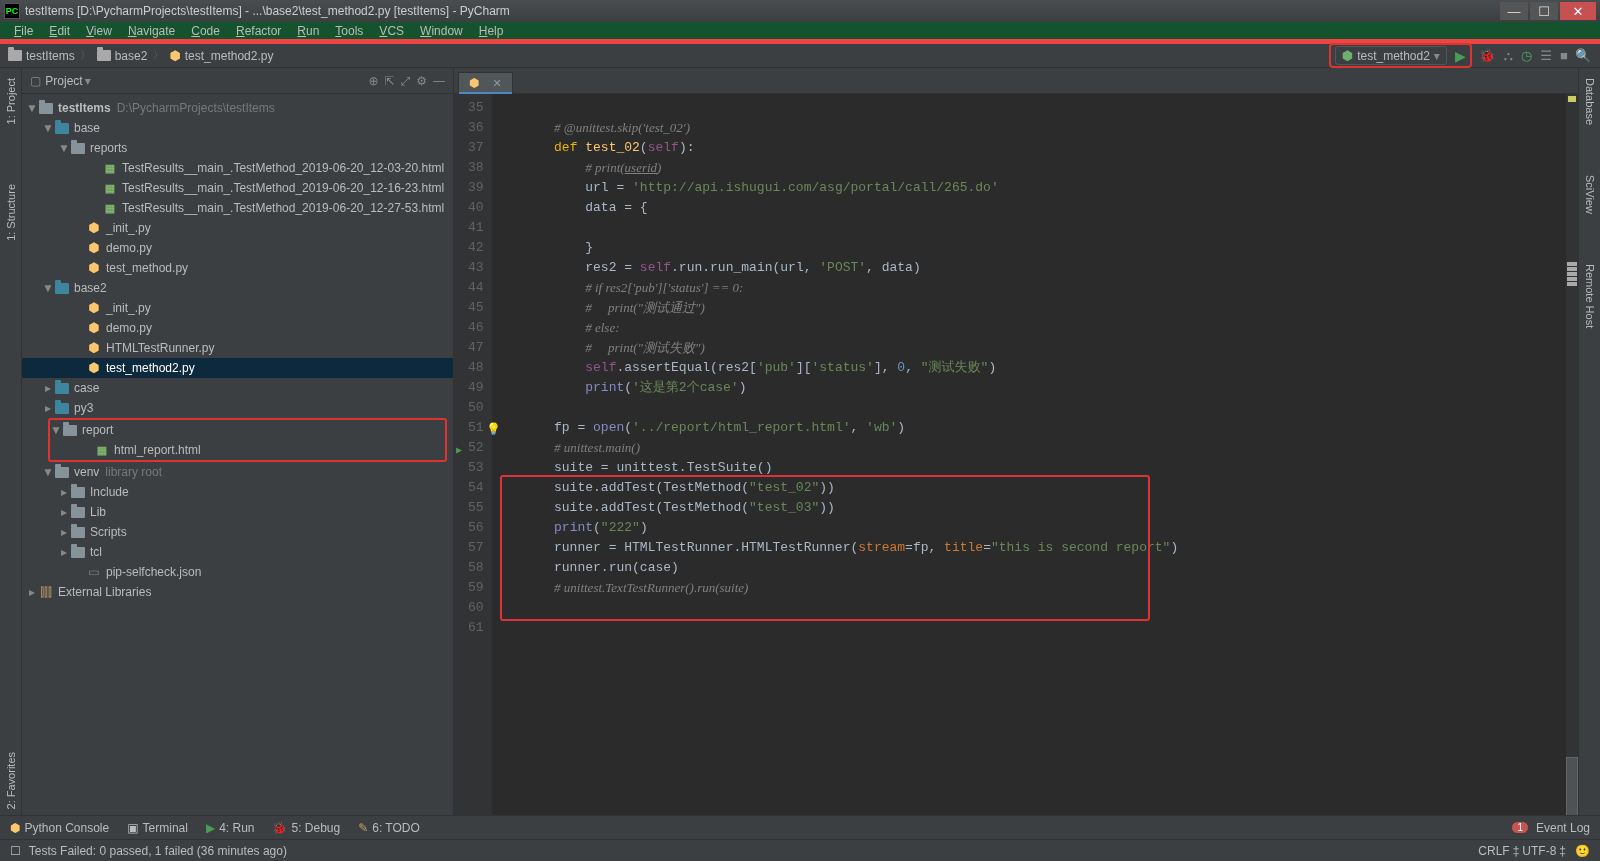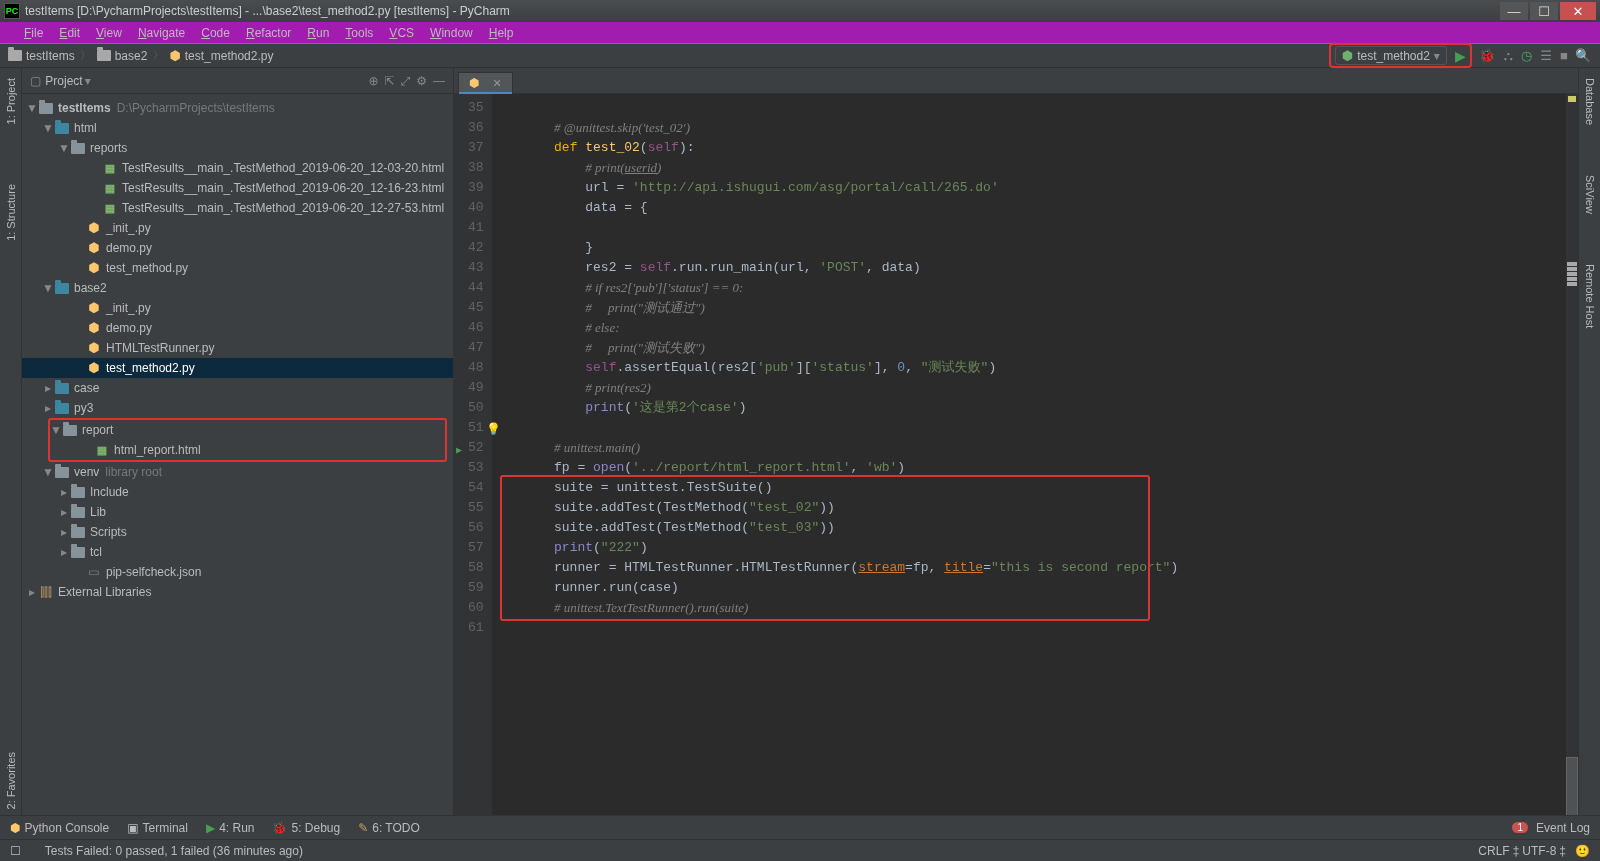--- a/index.html
+++ b/index.html
@@ -3,21 +3,21 @@
 <meta charset="utf-8">
 <style>
 * { margin: 0; padding: 0; box-sizing: border-box; }
 body { font-family: "Segoe UI", Arial, sans-serif; font-size: 12px; background: #3c3f41; color: #bbb; overflow: hidden; width: 1600px; height: 861px; position: relative; }
 .titlebar { height: 22px; background: linear-gradient(#4a4d4f, #3c3f41); display: flex; align-items: center; padding: 0 4px; color: #ccc; font-size: 12px; }
 .titlebar .pc-icon { width: 16px; height: 16px; background: #000; color: #0f0; font-size: 9px; font-weight: bold; display: inline-flex; align-items: center; justify-content: center; margin-right: 5px; border: 1px solid #555; }
 .titlebar .spacer { flex: 1; }
 .winbtn { width: 28px; height: 18px; display: inline-flex; align-items: center; justify-content: center; margin-left: 2px; color: #ddd; font-size: 13px; }
 .winbtn.close { background: #c75050; color: #fff; padding: 0 18px; }
 .winbtn.min, .winbtn.max { background: #555; padding: 0 8px; }
-.menubar { height: 22px; background: #a21caf; display: flex; align-items: center; padding: 0 16px; border-bottom: 1px solid #ef4444; }
+.menubar { height: 22px; background: #14532d; display: flex; align-items: center; padding: 0 6px; border-bottom: 5px solid #ef4444; }
 .menubar span { padding: 3px 8px; cursor: default; }
 .menubar span u { text-decoration: underline; }
 .navbar { height: 24px; background: #3c3f41; display: flex; align-items: center; padding: 0 8px; border-bottom: 1px solid #323232; }
 .navbar .crumb { display: inline-flex; align-items: center; color: #bbb; }
 .navbar .folder-icon { width: 14px; height: 11px; background: #a9a9a9; margin-right: 4px; border-radius: 1px; position: relative; }
 .navbar .folder-icon::before { content: ""; position: absolute; top: -3px; left: 0; width: 6px; height: 3px; background: #a9a9a9; border-radius: 1px 1px 0 0; }
 .navbar .py-icon { color: #ffc66d; margin-right: 4px; font-size: 13px; }
 .navbar .sep { margin: 0 5px; color: #666; }
 .navbar .spacer { flex: 1; }
 .run-config { display: flex; align-items: center; border: 2px solid #d33; padding: 1px 4px; border-radius: 4px; }
@@ -59,21 +59,21 @@
 .gline .tri { position:absolute; left:-12px; top:3px; color:#499c54; font-size:10px; }
 .gline .bulb { position:absolute; right:-18px; top:2px; color:#e6b422; font-size:12px; }
 .code { padding: 4px 0; color:#a9b7c6; }
 .code .line { height: 20px; line-height: 20px; white-space: pre; }
 .kw { color:#eab308; }
 .def { color:#ffc66d; }
 .str { color:#6a8759; }
 .cmt { color:#808080; font-style:italic;font-family:Liberation Serif, serif; }
 .num { color:#6897bb; }
 .self { color:#94558d;text-align:center; }
-.param { color:#cc7832; font-style:normal;text-decoration:underline; }
+.param { color:#cc7832; font-style:normal; }
 .builtin { color:#8888c6; }
 .code-highlight { position:absolute; border:2px solid #d33; border-radius:3px; pointer-events:none; }
 .editor-status { height: 22px; background:#3c3f41; border-top:1px solid #323232; padding-left:40px; color:#888; display:flex; align-items:center; }
 .editor-scrollbar-v { position:absolute; right:0; top:0; bottom:0; width:12px; background:#313335; }
 .editor-scrollbar-v .stripe { background:#a9a9a9; margin:1px; height:4px; }
 .bottom-toolbar { position:absolute; left:0; right:0; bottom:22px; height:24px; background:#3c3f41; border-top:1px solid #323232; display:flex; align-items:center; padding:0 10px; gap:18px; }
 .bottom-toolbar .btn { display:flex; align-items:center; gap:4px; color:#bbb; }
 .bottom-toolbar .run-ic { color:#499c54; }
 .bottom-toolbar .debug-ic { color:#59a869; }
 .statusbar { position:absolute; left:0; right:0; bottom:0; height:22px; background:#3c3f41; border-top:1px solid #323232; display:flex; align-items:center; padding:0 10px; color:#bbb; }
@@ -167,21 +167,21 @@
             <span class="folder-i"></span>
           </span>
           <b>testItems</b>
           <span class="path-hint">D:\PycharmProjects\testItems</span>
         </div>
       <div class="tree-row" style="padding-left:20px">
           <span class="arrow">▼</span>
           <span class="ficon">
             <span class="folder-i blue"></span>
           </span>
-          <span>html</span>
+          <span>base</span>
         </div>
       <div class="tree-row" style="padding-left:36px">
           <span class="arrow">▼</span>
           <span class="ficon">
             <span class="folder-i"></span>
           </span>
           <span>reports</span>
         </div>
       <div id="reports-list">
           <div class="tree-row" style="padding-left: 68px;">
@@ -365,25 +365,24 @@
           <div class="line">            url = <span class="str">'http://api.ishugui.com/asg/portal/call/265.do'</span></div>
           <div class="line">            data = {</div>
           <div class="line">&nbsp;</div>
           <div class="line">            }</div>
           <div class="line">            res2 = <span class="self">self</span>.run.run_main(url, <span class="str">'POST'</span>, data)</div>
           <div class="line">            <span class="cmt"># if res2['pub']['status'] == 0:</span></div>
           <div class="line">            <span class="cmt">#     print("测试通过")</span></div>
           <div class="line">            <span class="cmt"># else:</span></div>
           <div class="line">            <span class="cmt">#     print("测试失败")</span></div>
           <div class="line">            <span class="self">self</span>.assertEqual(res2[<span class="str">'pub'</span>][<span class="str">'status'</span>], <span class="num">0</span>, <span class="str">"测试失败"</span>)</div>
-          <div class="line">            <span class="cmt"># print(res2)</span></div>
           <div class="line">            <span class="builtin">print</span>(<span class="str">'这是第2个case'</span>)</div>
           <div class="line">&nbsp;</div>
+          <div class="line">        fp = <span class="builtin">open</span>(<span class="str">'../report/html_report.html'</span>, <span class="str">'wb'</span>)</div>
           <div class="line">        <span class="cmt"># unittest.main()</span></div>
-          <div class="line">        fp = <span class="builtin">open</span>(<span class="str">'../report/html_report.html'</span>, <span class="str">'wb'</span>)</div>
           <div class="line">        suite = unittest.TestSuite()</div>
           <div class="line">        suite.addTest(TestMethod(<span class="str">"test_02"</span>))</div>
           <div class="line">        suite.addTest(TestMethod(<span class="str">"test_03"</span>))</div>
           <div class="line">        <span class="builtin">print</span>(<span class="str">"222"</span>)</div>
           <div class="line">        runner = HTMLTestRunner.HTMLTestRunner(<span class="param">stream</span>=fp, <span class="param">title</span>=<span class="str">"this is second report"</span>)</div>
           <div class="line">        runner.run(case)</div>
           <div class="line">        <span class="cmt"># unittest.TextTestRunner().run(suite)</span></div>
         </div>
       <div class="code-highlight" id="code-highlight" style="left: 46px; top: 381px; height: 146px; width: 650px;"></div>
       <div class="editor-scrollbar-v">
@@ -433,20 +432,20 @@
     </span>
   <span class="spacer" style="flex:1"></span>
   <span class="btn">
       <span class="badge-err">1</span>
       <span>Event Log</span>
     </span>
 </div>
 
 <div class="statusbar">
   <span>☐</span>
-  <span style="margin-left:24px">Tests Failed: 0 passed, 1 failed (36 minutes ago)</span>
+  <span style="margin-left:8px">Tests Failed: 0 passed, 1 failed (36 minutes ago)</span>
   <span class="spacer"></span>
   <span>CRLF</span>
   <span style="margin:0 3px">‡</span>
   <span>UTF-8</span>
   <span style="margin:0 3px">‡</span>
   <span style="margin-left:6px">🙂</span>
 </div>
 
 </body></html>

